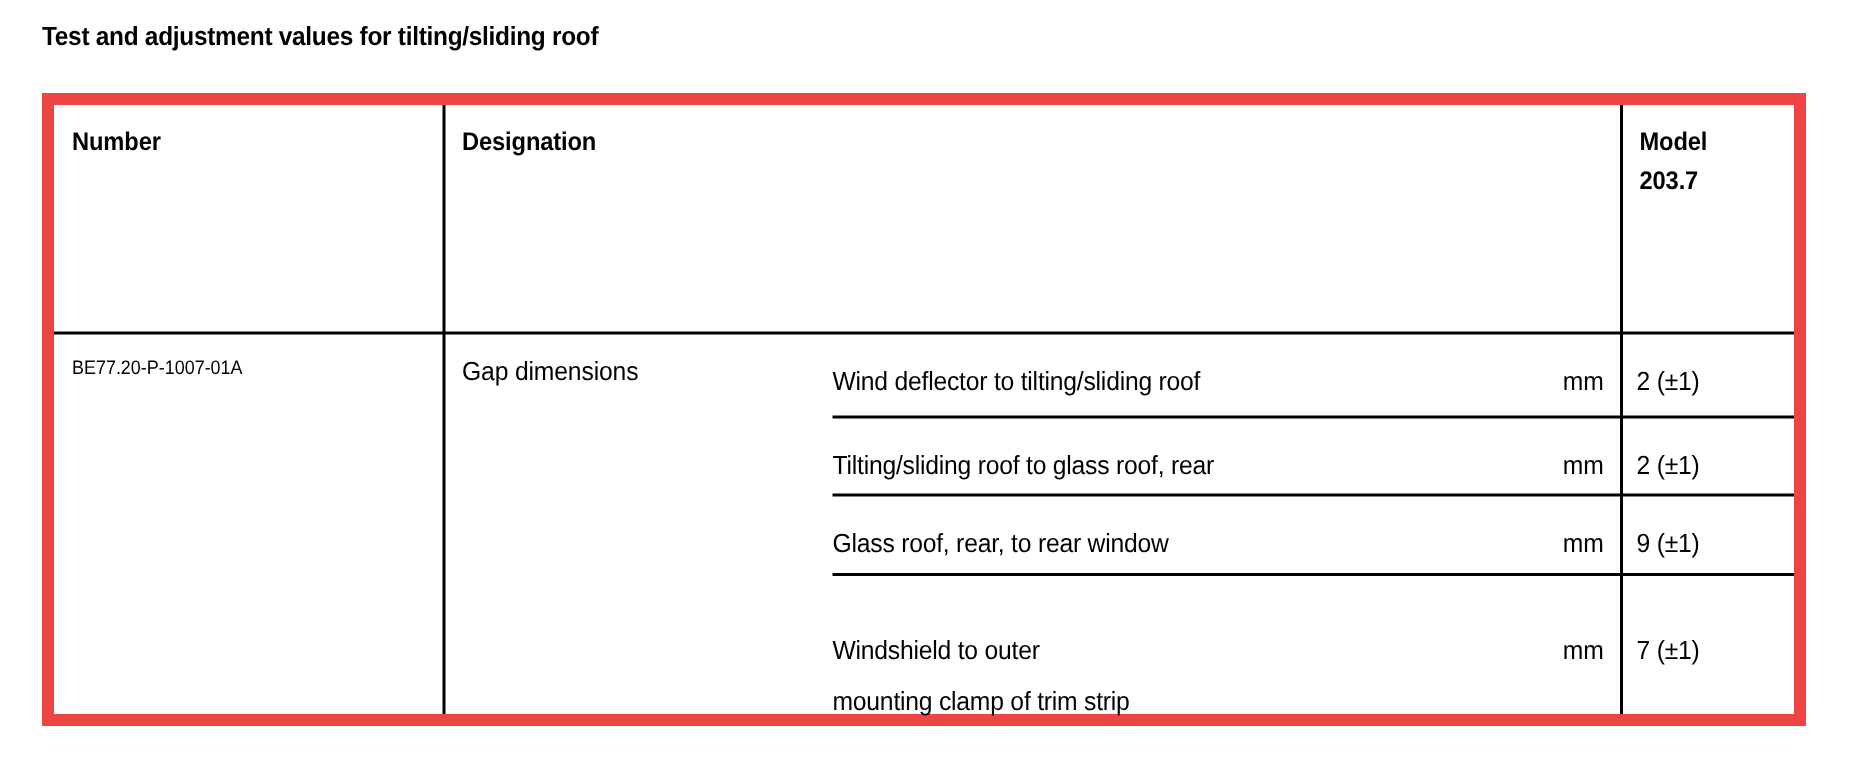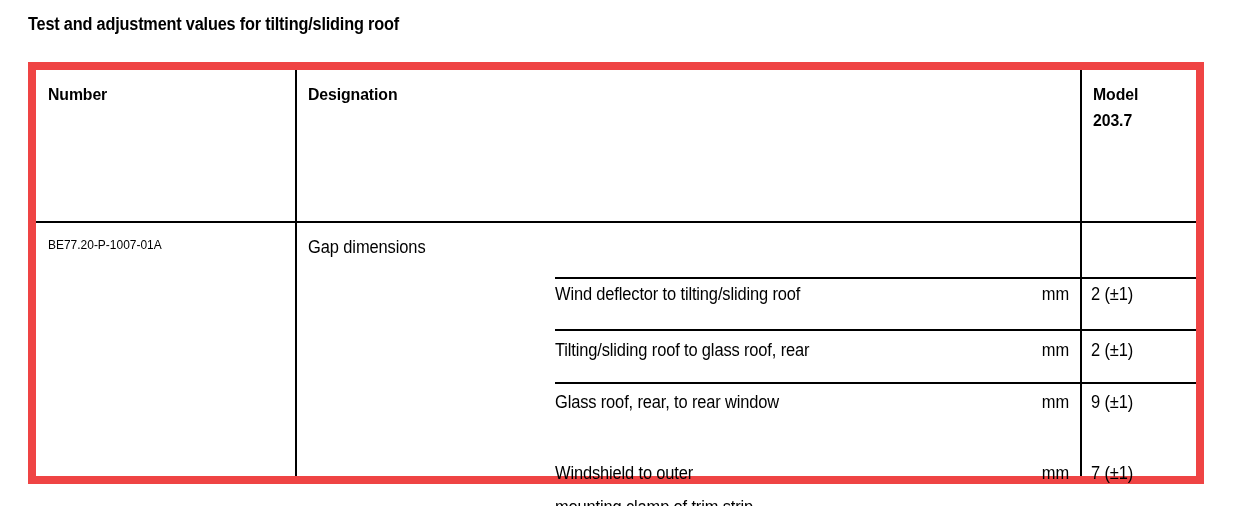--- a/index.html
+++ b/index.html
@@ -114,21 +114,20 @@
     transform: scaleX(0.94);
     transform-origin: left top;
     white-space: nowrap;
   }
 
   
   .subrow {
     position: absolute;
     left: 519px;   
     right: 0;
-    margin-top: 40px;
   }
   .subrow.s0 { top: 153px; height: 54px; }
   .subrow.s1 { top: 209px; height: 38px; }
   .subrow.s2 { top: 261px; height: 36px; }
   .subrow.s3 { top: 332px; height: 106px; }
 
   .sub-label {
     position: absolute;
     left: 0;
     top: 14px;

